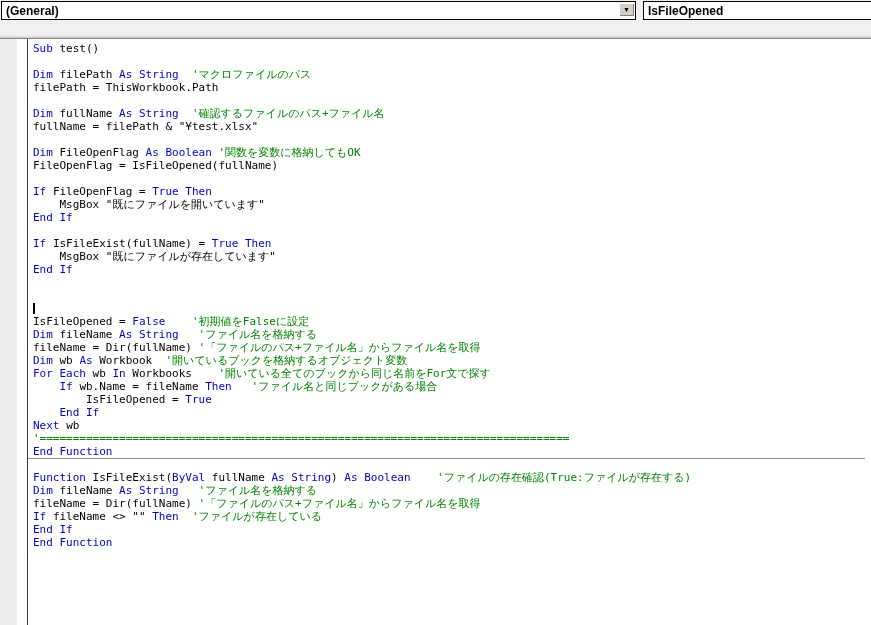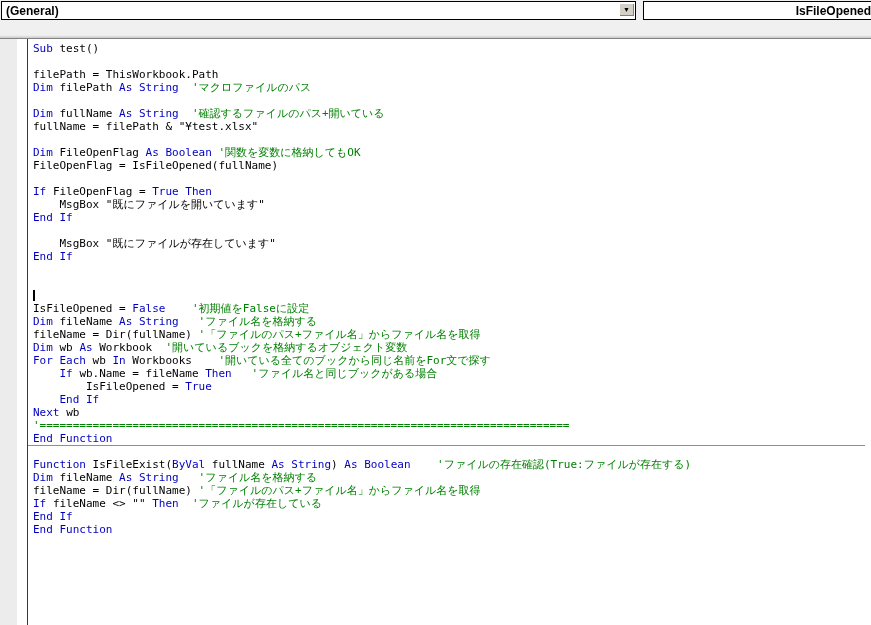--- a/index.html
+++ b/index.html
@@ -8,21 +8,21 @@
     font-family:"Liberation Sans",sans-serif;
   }
   
   .toolbar{position:relative;height:35px;background:#f0f0f0;}
   .combo{
     position:absolute;top:1px;height:17px;background:#ffffff;
     border:1px solid #000000;display:flex;align-items:center;
     font-family:"Liberation Sans",sans-serif;font-size:12px;font-weight:bold;color:#000;
   }
   .combo-left{left:1px;width:633px;}
-  .combo-right{left:643px;right:0;border-right:none;justify-content:flex-end;}
+  .combo-right{left:643px;right:0;border-right:none;}
   .combo-text{padding-left:4px;white-space:nowrap;overflow:hidden;}
   .combo-btn{
     position:absolute;right:1px;top:1px;width:15px;height:13px;
     background:#d4d0c8;
     box-shadow:inset 1px 1px 0 #ffffff, inset -1px -1px 0 #808080;
     display:flex;align-items:center;justify-content:center;cursor:default;
   }
   .combo-btn .glyph{font-size:7px;line-height:7px;color:#000;}
   .toolbar-edge{
     height:3px;background:linear-gradient(180deg,#f2f2f2,#c9c9c9);
@@ -67,33 +67,34 @@
   </div>
 </div>
 <div class="toolbar-edge"></div>
 
 <div class="code-pane">
   <div class="margin-bar"></div>
   <div class="pane-border"></div>
   <div class="code-area" id="code-area">
       <div class="code-line"><span class="tok-k">Sub </span><span class="tok-n">test()</span></div>
       <div class="code-line"></div>
+      <div class="code-line"><span class="tok-k">Dim </span><span class="tok-n">filePath </span><span class="tok-k">As String</span><span class="tok-n">  </span><span class="tok-c">'マクロファイルのパス</span></div>
       <div class="code-line"><span class="tok-n">filePath = ThisWorkbook.Path</span></div>
-      <div class="code-line"><span class="tok-k">Dim </span><span class="tok-n">filePath </span><span class="tok-k">As String</span><span class="tok-n">  </span><span class="tok-c">'マクロファイルのパス</span></div>
       <div class="code-line"></div>
-      <div class="code-line"><span class="tok-k">Dim </span><span class="tok-n">fullName </span><span class="tok-k">As String</span><span class="tok-n">  </span><span class="tok-c">'確認するファイルのパス+開いている</span></div>
+      <div class="code-line"><span class="tok-k">Dim </span><span class="tok-n">fullName </span><span class="tok-k">As String</span><span class="tok-n">  </span><span class="tok-c">'確認するファイルのパス+ファイル名</span></div>
       <div class="code-line"><span class="tok-n">fullName = filePath &amp; "¥test.xlsx"</span></div>
       <div class="code-line"></div>
       <div class="code-line"><span class="tok-k">Dim </span><span class="tok-n">FileOpenFlag </span><span class="tok-k">As Boolean</span><span class="tok-n"> </span><span class="tok-c">'関数を変数に格納してもOK</span></div>
       <div class="code-line"><span class="tok-n">FileOpenFlag = IsFileOpened(fullName)</span></div>
       <div class="code-line"></div>
       <div class="code-line"><span class="tok-k">If </span><span class="tok-n">FileOpenFlag = </span><span class="tok-k">True Then</span></div>
       <div class="code-line"><span class="tok-n">    MsgBox "既にファイルを開いています"</span></div>
       <div class="code-line"><span class="tok-k">End If</span></div>
       <div class="code-line"></div>
+      <div class="code-line"><span class="tok-k">If </span><span class="tok-n">IsFileExist(fullName) = </span><span class="tok-k">True Then</span></div>
       <div class="code-line"><span class="tok-n">    MsgBox "既にファイルが存在しています"</span></div>
       <div class="code-line"><span class="tok-k">End If</span></div>
       <div class="code-line"></div>
       <div class="code-line"></div>
       <div class="code-line"><span class="caret"></span></div>
       <div class="code-line"><span class="tok-n">IsFileOpened = </span><span class="tok-k">False</span><span class="tok-n">    </span><span class="tok-c">'初期値をFalseに設定</span></div>
       <div class="code-line"><span class="tok-k">Dim </span><span class="tok-n">fileName </span><span class="tok-k">As String</span><span class="tok-n">   </span><span class="tok-c">'ファイル名を格納する</span></div>
       <div class="code-line"><span class="tok-n">fileName = Dir(fullName) </span><span class="tok-c">'「ファイルのパス+ファイル名」からファイル名を取得</span></div>
       <div class="code-line"><span class="tok-k">Dim </span><span class="tok-n">wb </span><span class="tok-k">As </span><span class="tok-n">Workbook  </span><span class="tok-c">'開いているブックを格納するオブジェクト変数</span></div>
       <div class="code-line"><span class="tok-k">For Each </span><span class="tok-n">wb </span><span class="tok-k">In </span><span class="tok-n">Workbooks    </span><span class="tok-c">'開いている全てのブックから同じ名前をFor文で探す</span></div>

